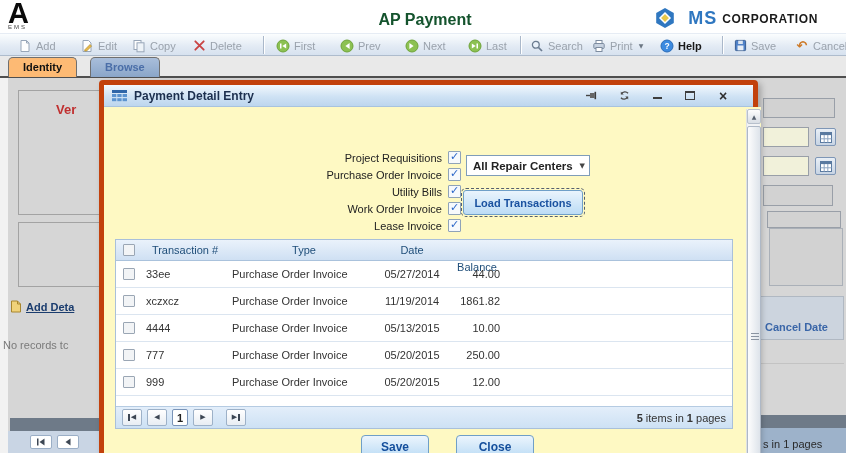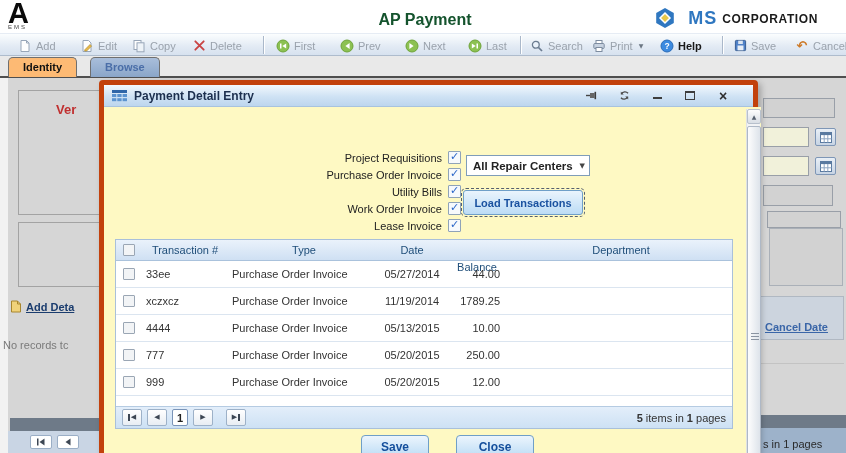--- a/index.html
+++ b/index.html
@@ -43,21 +43,21 @@
   .vendor-label { position:absolute; left:56px; top:24px; font-size:13px; font-weight:bold; color:#c03030; }
   .add-detail { position:absolute; left:10px; top:222px; display:flex; align-items:center; gap:4px; font-size:11px; font-weight:bold; color:#1a3c6e; text-decoration:underline; white-space:nowrap; }
   .no-records { position:absolute; left:3px; top:261px; font-size:11px; color:#7a7a7a; white-space:nowrap; }
   .dark-bar { position:absolute; background:#6e7a88; }
   .mini-pager { position:absolute; left:8px; top:353px; width:92px; height:22px; background:#c9d5e4; display:flex; align-items:center; gap:5px; padding-left:22px; }
   .mini-btn { width:22px; height:14px; background:#fff; border:1px solid #9aaec6; border-radius:2px; display:flex; align-items:center; justify-content:center; }
   .right-field { position:absolute; background:#d2d2d2; border:1px solid #999fa8; }
   .right-field.cream { background:#f1f1da; }
   .cal-btn { position:absolute; width:21px; height:18px; background:linear-gradient(#e9eff6,#c7d4e4); border:1px solid #7e96b6; border-radius:2px; display:flex; align-items:center; justify-content:center; }
   .cancel-date-cell { position:absolute; left:760px; top:218px; width:84px; height:44px; background:#ccd4de; border:1px solid #b0b8c2; display:flex; align-items:flex-end; padding:0 0 6px 4px; }
-  .cancel-date-cell span { font-size:11px; font-weight:bold; color:#3a66a8; white-space:nowrap;text-decoration:underline; }
+  .cancel-date-cell span { font-size:11px; font-weight:bold; color:#3a66a8; white-space:nowrap; }
   .rt-pager { position:absolute; left:760px; top:350px; width:102px; height:25px; background:#9db2ca; }
   .rt-pager span { position:absolute; left:3px; top:10px; font-size:11px; color:#2a2a2a; white-space:nowrap; }
   .faint-line { position:absolute; background:#c3c3c3; }
 
   
   .dialog { position:absolute; left:99px; top:80px; width:659px; height:373px; z-index:20;
     border:5px solid #c2410c; border-radius:4px 4px 0 0; background:#fff; box-shadow:3px 3px 6px rgba(0,0,0,0.25); }
   .dlg-title { position:absolute; left:0; top:0; width:100%; height:22px;
     background:linear-gradient(#f2f8fd,#cfe2f4 55%,#bdd6ee); border-bottom:1px solid #a8c3de; border-radius:3px 3px 0 0;
     display:flex; align-items:center; padding:0 8px; }
@@ -426,40 +426,39 @@
 
       <div class="grid">
         <div class="g-header">
           <span class="gc gc-cb">
               <span class="row-cb"></span>
             </span>
           <span class="gc gc-tx">Transaction #</span>
           <span class="gc gc-type">Type</span>
           <span class="gc gc-date">Date</span>
           <span class="gc gc-bal" style="text-align:center; padding-right:0;margin-top:33px;">Balance</span>
-          <span class="gc gc-dept">Department</span>
         </div>
         <div class="g-row">
           <span class="gc gc-cb">
               <span class="row-cb"></span>
             </span>
           <span class="gc gc-tx">33ee</span>
           <span class="gc gc-type">Purchase Order Invoice</span>
           <span class="gc gc-date">05/27/2014</span>
           <span class="gc gc-bal">44.00</span>
           <span class="gc gc-dept"></span>
         </div>
         <div class="g-row">
           <span class="gc gc-cb">
               <span class="row-cb"></span>
             </span>
           <span class="gc gc-tx">xczxcz</span>
           <span class="gc gc-type">Purchase Order Invoice</span>
           <span class="gc gc-date">11/19/2014</span>
-          <span class="gc gc-bal">1789.25</span>
+          <span class="gc gc-bal">1861.82</span>
           <span class="gc gc-dept"></span>
         </div>
         <div class="g-row">
           <span class="gc gc-cb">
               <span class="row-cb"></span>
             </span>
           <span class="gc gc-tx">4444</span>
           <span class="gc gc-type">Purchase Order Invoice</span>
           <span class="gc gc-date">05/13/2015</span>
           <span class="gc gc-bal">10.00</span>

